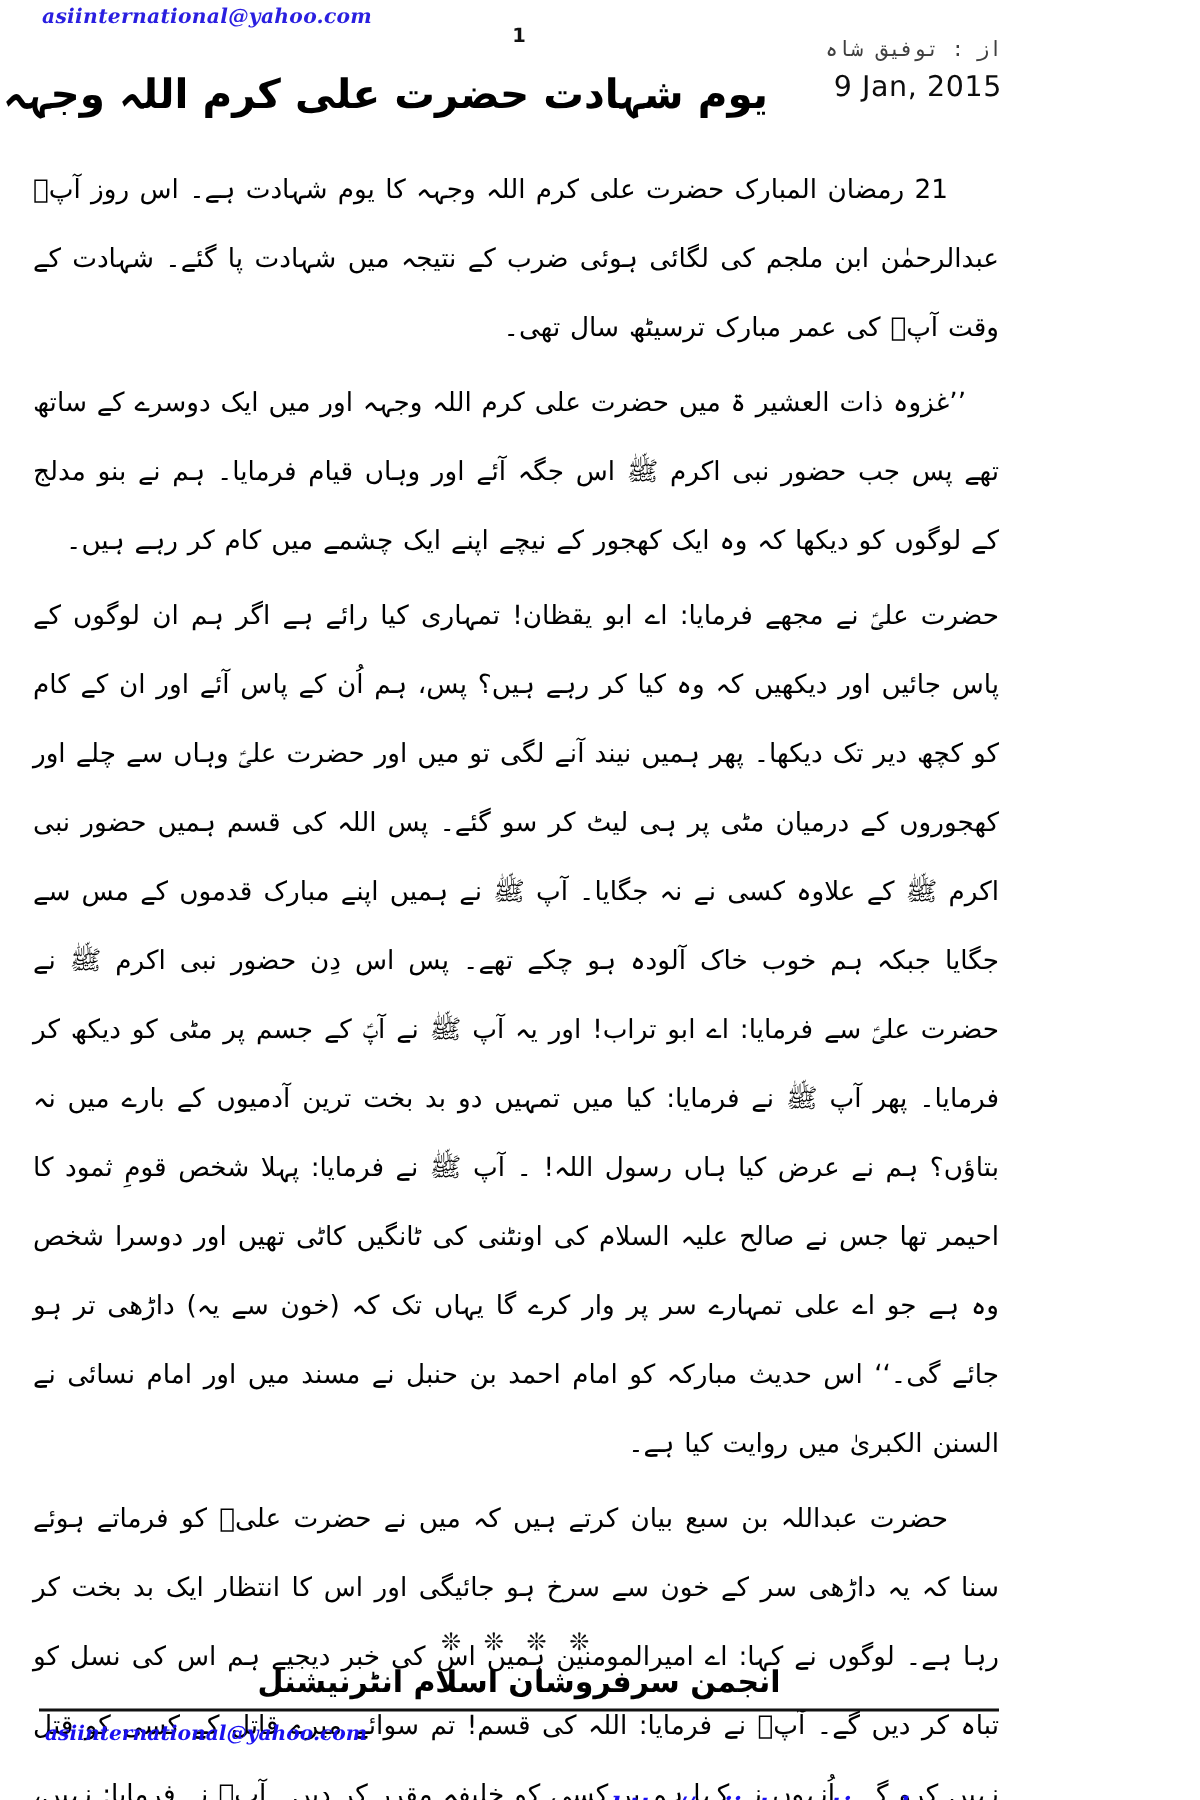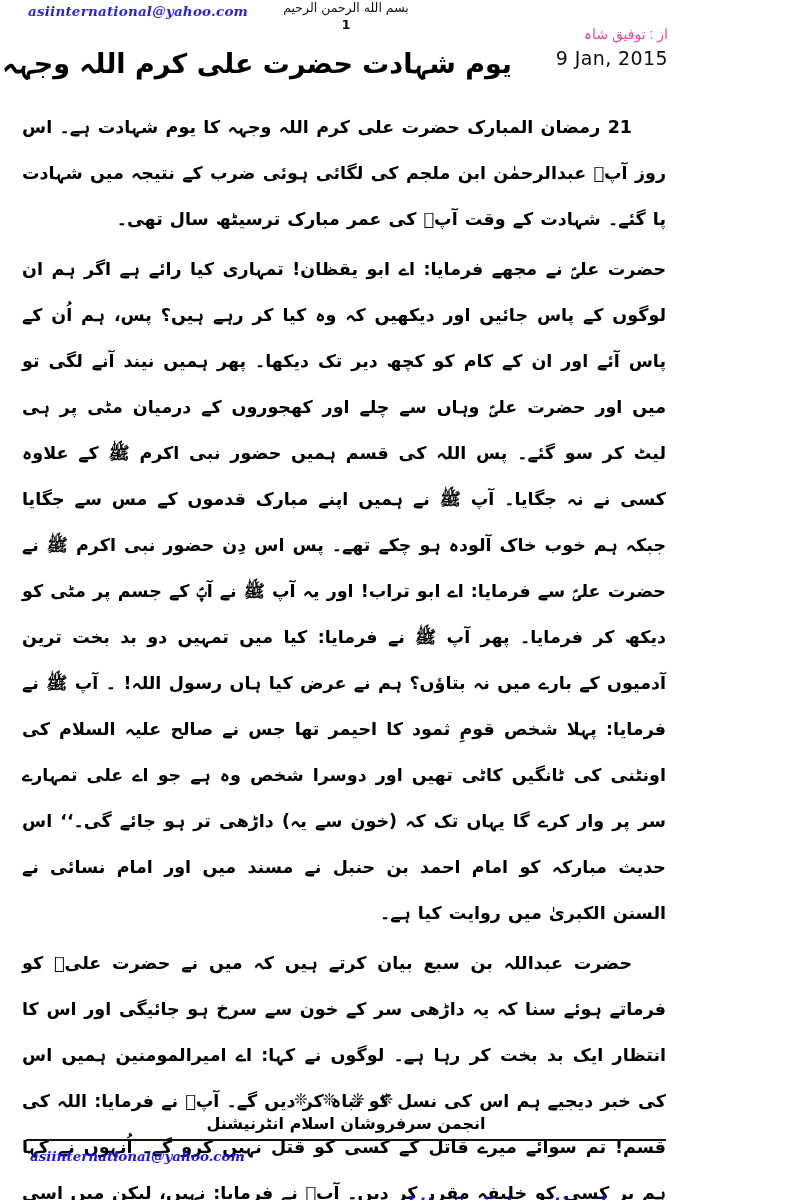--- a/index.html
+++ b/index.html
@@ -67,24 +67,24 @@
     color: #111111;
   }
   .hdr-right {
     position: absolute;
     right: 24px;
     top: 26px;
     text-align: right;
     direction: rtl;
   }
   .hdr-author {
-    font-family: Liberation Sans, sans-serif;
+    font-family: Liberation Mono, monospace;
     font-size: 14px;
     line-height: 1.25;
-    color: #ec4899;
+    color: #404040;
     white-space: nowrap;
   }
   .hdr-date {
     font-family: "DejaVu Sans", "Liberation Sans", sans-serif;
     font-size: 19px;
     line-height: 1.3;
     letter-spacing: 0.4px;
     color: #0d0d0d;
     direction: ltr;
     margin-top: 2px;
@@ -114,40 +114,39 @@
   .para {
     direction: rtl;
     font-family: "DejaVu Sans", sans-serif;
     font-size: 17.5px;
     line-height: 46px;
     color: #000000;
     margin: 0 0 4px 0;
     text-align: justify;
     text-align-last: right;
     word-spacing: 1px;
-    font-weight: bold;
   }
   .para.indent { text-indent: 34px; }
   .para.quote  { text-indent: 22px; }
 
   
   .ornaments {
     text-align: center;
     font-size: 16px;
     line-height: 1;
     letter-spacing: 5px;
     color: #111111;
     margin: 4px 0 2px 0;
     height: 20px;
   }
   .org-name {
     text-align: center;
     direction: rtl;
     font-family: "DejaVu Sans", sans-serif;
-    font-size: 16px;
+    font-size: 20px;
     font-weight: bold;
     letter-spacing: 0.5px;
     color: #000000;
     margin: 0 0 6px 0;
   }
   .footer-rule {
     border: none;
     border-top: 2px solid #111111;
     margin: 0 26px 0 26px;
     height: 0;
@@ -189,36 +188,36 @@
   }
 </style>
 </head>
 <body>
 
 <div class="page">
 
   <div class="page-header">
     <div class="hdr-email">asiinternational@yahoo.com</div>
 
-    <div class="hdr-bismillah">بسم الله الرحمن الرحيم</div>
 
     <div class="hdr-pagenum">1</div>
 
     <div class="hdr-right">
       <div class="hdr-author">از : توفیق شاہ</div>
       <div class="hdr-date">9 Jan, 2015</div>
     </div>
 
     <div class="hdr-title">یوم شہادت حضرت علی کرم اللہ وجہہ</div>
   </div>
 
   <div class="content">
     <p class="para indent">21 رمضان المبارک حضرت علی کرم اللہ وجہہ کا یوم شہادت ہے۔ اس روز آپؑ عبدالرحمٰن ابن ملجم کی لگائی ہوئی ضرب کے نتیجہ میں شہادت پا گئے۔ شہادت کے وقت آپؑ کی عمر مبارک ترسیٹھ سال تھی۔</p>
 
 
+    <p class="para quote">’’غزوہ ذات العشیر ۃ میں حضرت علی کرم اللہ وجہہ اور میں ایک دوسرے کے ساتھ تھے پس جب حضور نبی اکرم ﷺ اس جگہ آئے اور وہاں قیام فرمایا۔ ہم نے بنو مدلج کے لوگوں کو دیکھا کہ وہ ایک کھجور کے نیچے اپنے ایک چشمے میں کام کر رہے ہیں۔</p>
 
     <p class="para">حضرت علیؑ نے مجھے فرمایا: اے ابو یقظان! تمہاری کیا رائے ہے اگر ہم ان لوگوں کے پاس جائیں اور دیکھیں کہ وہ کیا کر رہے ہیں؟ پس، ہم اُن کے پاس آئے اور ان کے کام کو کچھ دیر تک دیکھا۔ پھر ہمیں نیند آنے لگی تو میں اور حضرت علیؑ وہاں سے چلے اور کھجوروں کے درمیان مٹی پر ہی لیٹ کر سو گئے۔ پس اللہ کی قسم ہمیں حضور نبی اکرم ﷺ کے علاوہ کسی نے نہ جگایا۔ آپ ﷺ نے ہمیں اپنے مبارک قدموں کے مس سے جگایا جبکہ ہم خوب خاک آلودہ ہو چکے تھے۔ پس اس دِن حضور نبی اکرم ﷺ نے حضرت علیؑ سے فرمایا: اے ابو تراب! اور یہ آپ ﷺ نے آپؑ کے جسم پر مٹی کو دیکھ کر فرمایا۔ پھر آپ ﷺ نے فرمایا: کیا میں تمہیں دو بد بخت ترین آدمیوں کے بارے میں نہ بتاؤں؟ ہم نے عرض کیا ہاں رسول اللہ! ۔ آپ ﷺ نے فرمایا: پہلا شخص قومِ ثمود کا احیمر تھا جس نے صالح علیہ السلام کی اونٹنی کی ٹانگیں کاٹی تھیں اور دوسرا شخص وہ ہے جو اے علی تمہارے سر پر وار کرے گا یہاں تک کہ (خون سے یہ) داڑھی تر ہو جائے گی۔‘‘ اس حدیث مبارکہ کو امام احمد بن حنبل نے مسند میں اور امام نسائی نے السنن الکبریٰ میں روایت کیا ہے۔</p>
 
     <p class="para indent">حضرت عبداللہ بن سبع بیان کرتے ہیں کہ میں نے حضرت علیؑ کو فرماتے ہوئے سنا کہ یہ داڑھی سر کے خون سے سرخ ہو جائیگی اور اس کا انتظار ایک بد بخت کر رہا ہے۔ لوگوں نے کہا: اے امیرالمومنین ہمیں اس کی خبر دیجیے ہم اس کی نسل کو تباہ کر دیں گے۔ آپؑ نے فرمایا: اللہ کی قسم! تم سوائے میرے قاتل کے کسی کو قتل نہیں کرو گے۔ اُنہوں نے کہا ہم پر کسی کو خلیفہ مقرر کر دیں۔ آپؑ نے فرمایا: نہیں، لیکن میں اسی چیز کی طرف چھوڑتا ہوں جس کی طرف تمہیں حضور نبی اکرم ﷺ نے چھوڑا (یعنی باہمی مشاورت سے)۔ اُنہوں نے کہا آپ اپنے رب سے کیا کہیں گے جب آپ اس کے پاس جائیں گے؟ آپؑ نے فرمایا: میں کہوں گا: اے اللہ! تو نے جتنا عرصہ چاہا مجھے ان میں باقی رکھا پھر تو نے مجھے اپنے پاس بلا لیا لیکن تو ان میں باقی ہے اگر تو چاہے تو ان کی اصلاح فرما دے اور اگر تو چاہے تو ان میں بگاڑ پیدا کر دے۔ اس حدیث کو امام احمد نے روایت کیا ہے۔</p>
   </div>
 
   <div class="page-footer">
     <div class="ornaments">❊ ❊ ❊ ❊</div>
 
     <div class="org-name">انجمن سرفروشان اسلام انٹرنیشنل</div>

